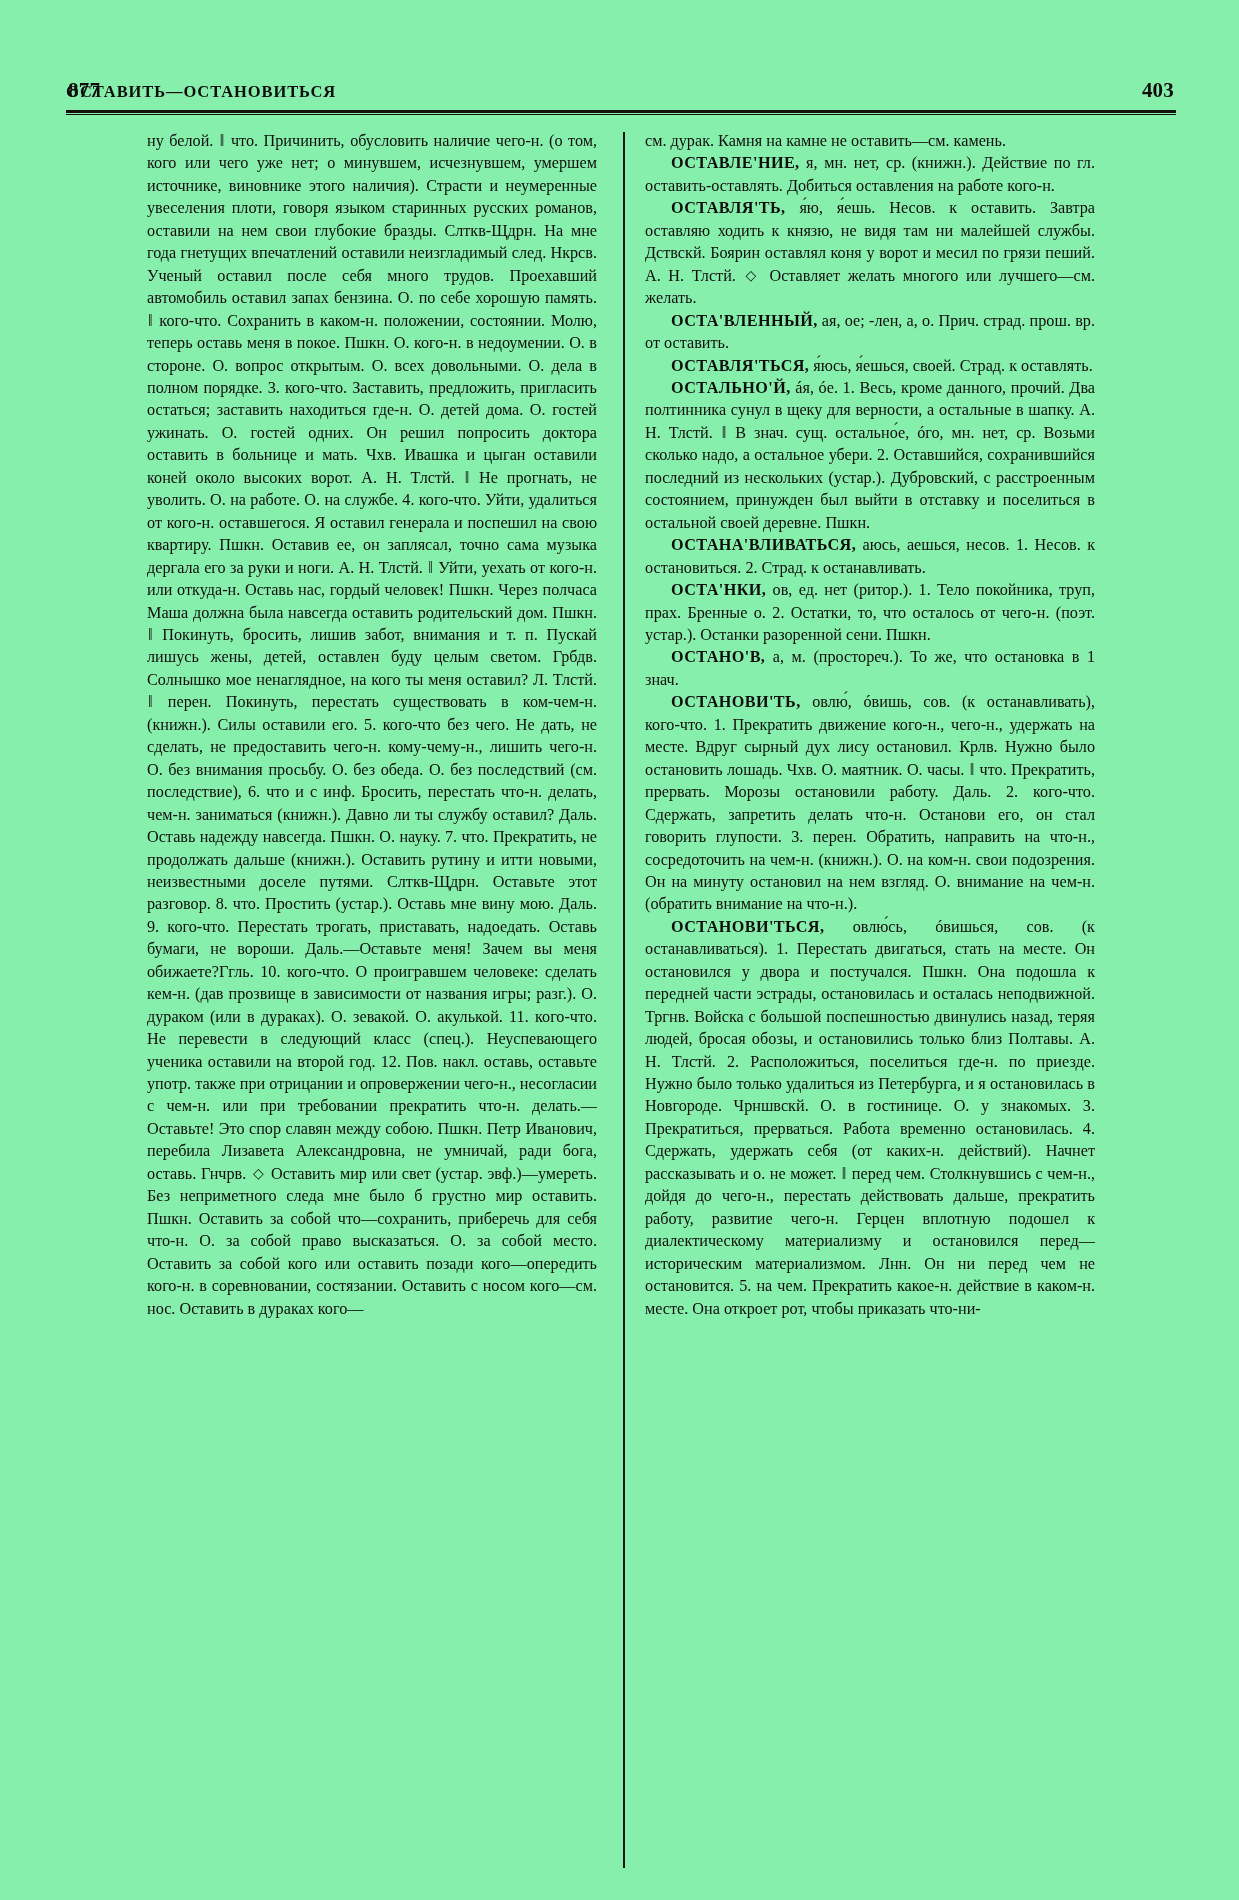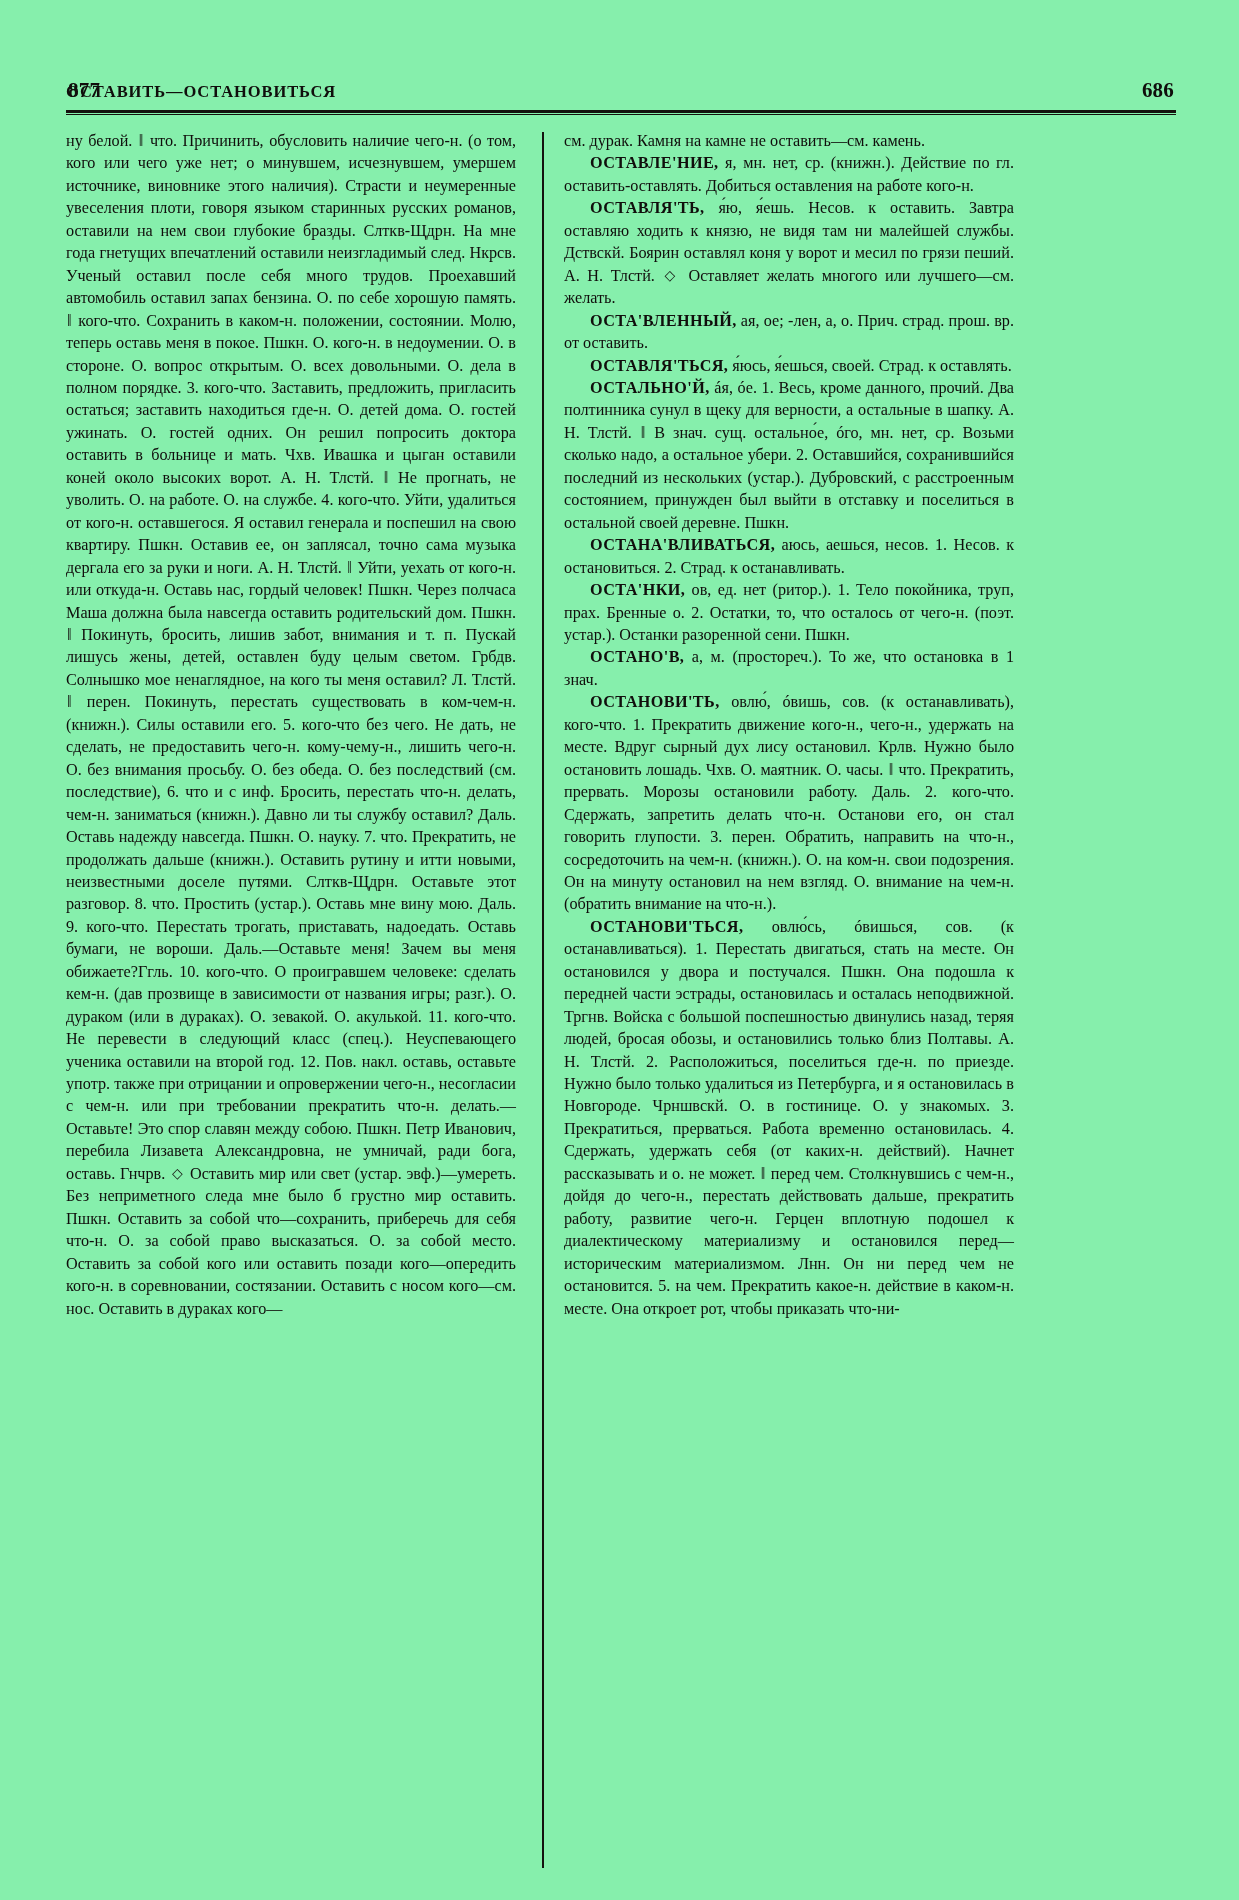--- a/index.html
+++ b/index.html
@@ -73,20 +73,21 @@
 
   
   .columns {
     position: absolute;
     top: 52px;
     left: 0;
     right: 0;
     bottom: 0;
     display: flex;
     gap: 12px;
+    justify-content: center;
   }
   .col {
     width: 450px;
     font-size: 16.2px;
     line-height: 22.45px;
     text-align: justify;
     text-justify: inter-word;
     hyphens: manual;
   }
   .col-left  { padding-right: 14px; }
@@ -120,21 +121,21 @@
 </style>
 </head>
 <body>
 
 <div class="page">
   <div class="page-inner">
 
     <div class="running-head">
       <div class="folio folio-left">877</div>
       <div class="head-title">ОСТАВИТЬ—ОСТАНОВИТЬСЯ</div>
-      <div class="folio folio-right">686</div>
+      <div class="folio folio-right">403</div>
       <div class="rule-double"></div>
     </div>
 
     <div class="columns">
       <div class="col col-left" id="col-left">
           <p class="cont"><span>ну белой. <span class="par">‖</span> что. Причинить, обусловить наличие чего-н. (о том, кого или чего уже нет; о минувшем, исчезнувшем, умершем источнике, виновнике этого наличия). Страсти и неумеренные увеселения плоти, говоря языком старинных русских романов, оставили на нем свои глубокие бразды. Слткв-Щдрн. На мне года гнетущих впечатлений оставили неизгладимый след. Нкрсв. Ученый оставил после себя много трудов. Проехавший автомобиль оставил запах бензина. О. по себе хорошую память. <span class="par">‖</span> кого-что. Сохранить в каком-н. положении, состоянии. Молю, теперь оставь меня в покое. Пшкн. О. кого-н. в недоумении. О. в стороне. О. вопрос открытым. О. всех довольными. О. дела в полном порядке. 3. кого-что. Заставить, предложить, пригласить остаться; заставить находиться где-н. О. детей дома. О. гостей ужинать. О. гостей одних. Он решил попросить доктора оставить в больнице и мать. Чхв. Ивашка и цыган оставили коней около высоких ворот. А. Н. Тлстй. <span class="par">‖</span> Не прогнать, не уволить. О. на работе. О. на службе. 4. кого-что. Уйти, удалиться от кого-н. оставшегося. Я оставил генерала и поспешил на свою квартиру. Пшкн. Оставив ее, он заплясал, точно сама музыка дергала его за руки и ноги. А. Н. Тлстй. <span class="par">‖</span> Уйти, уехать от кого-н. или откуда-н. Оставь нас, гордый человек! Пшкн. Через полчаса Маша должна была навсегда оставить родительский дом. Пшкн. <span class="par">‖</span> Покинуть, бросить, лишив забот, внимания и т. п. Пускай лишусь жены, детей, оставлен буду целым светом. Грбдв. Солнышко мое ненаглядное, на кого ты меня оставил? Л. Тлстй. <span class="par">‖</span> перен. Покинуть, перестать существовать в ком-чем-н. (книжн.). Силы оставили его. 5. кого-что без чего. Не дать, не сделать, не предоставить чего-н. кому-чему-н., лишить чего-н. О. без внимания просьбу. О. без обеда. О. без последствий (см. последствие), 6. что и с инф. Бросить, перестать что-н. делать, чем-н. заниматься (книжн.). Давно ли ты службу оставил? Даль. Оставь надежду навсегда. Пшкн. О. науку. 7. что. Прекратить, не продолжать дальше (книжн.). Оставить рутину и итти новыми, неизвестными доселе путями. Слткв-Щдрн. Оставьте этот разговор. 8. что. Простить (устар.). Оставь мне вину мою. Даль. 9. кого-что. Перестать трогать, приставать, надоедать. Оставь бумаги, не вороши. Даль.—Оставьте меня! Зачем вы меня обижаете?Ггль. 10. кого-что. О проигравшем человеке: сделать кем-н. (дав прозвище в зависимости от названия игры; разг.). О. дураком (или в дураках). О. зевакой. О. акулькой. 11. кого-что. Не перевести в следующий класс (спец.). Неуспевающего ученика оставили на второй год. 12. Пов. накл. оставь, оставьте употр. также при отрицании и опровержении чего-н., несогласии с чем-н. или при требовании прекратить что-н. делать.—Оставьте! Это спор славян между собою. Пшкн. Петр Иванович, перебила Лизавета Александровна, не умничай, ради бога, оставь. Гнчрв. <span class="diamond">◇</span> Оставить мир или свет (устар. эвф.)—умереть. Без неприметного следа мне было б грустно мир оставить. Пшкн. Оставить за собой что—сохранить, приберечь для себя что-н. О. за собой право высказаться. О. за собой место. Оставить за собой кого или оставить позади кого—опередить кого-н. в соревновании, состязании. Оставить с носом кого—см. нос. Оставить в дураках кого—</span></p>
         </div>
       <div class="col-divider"></div>
       <div class="col col-right" id="col-right">
           <p class="cont"><span>см. дурак. Камня на камне не оставить—см. камень.</span></p>

